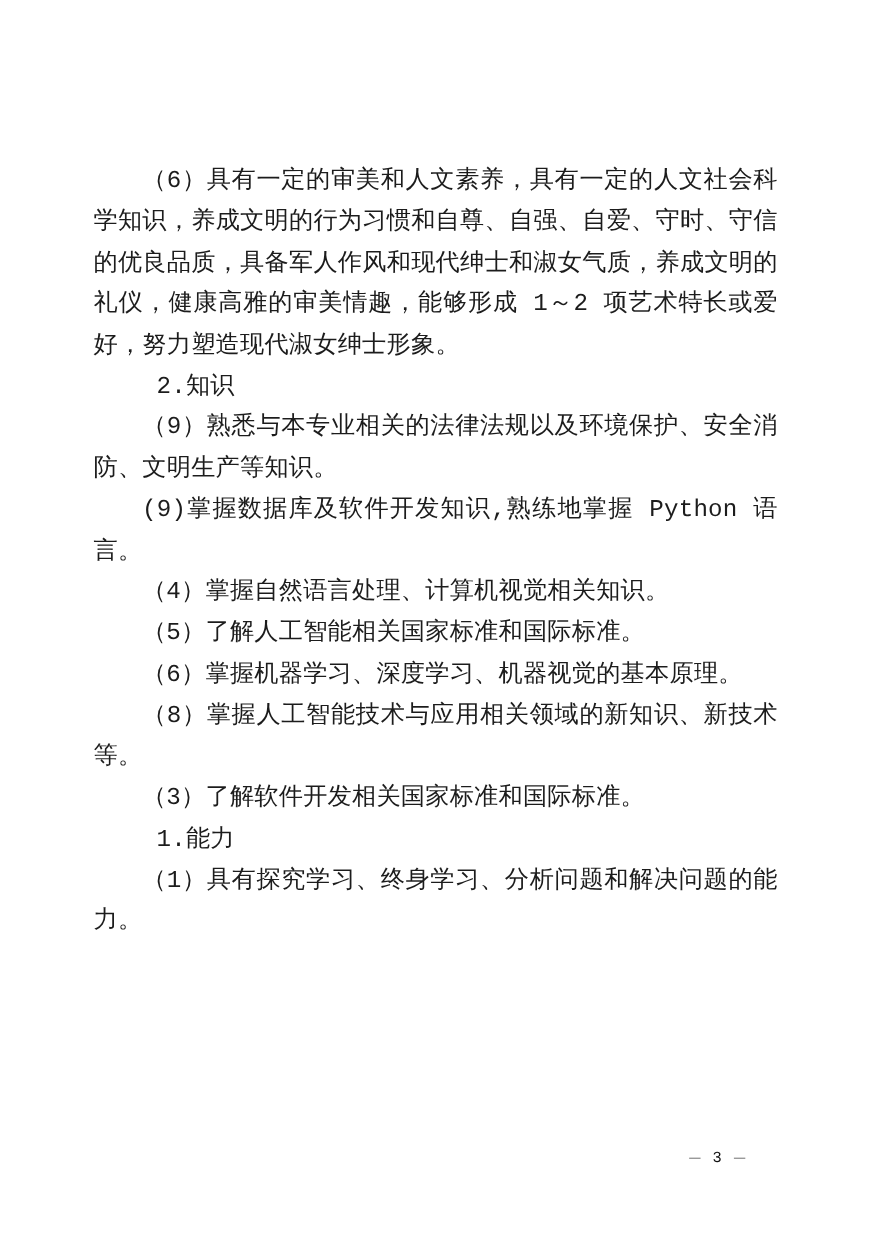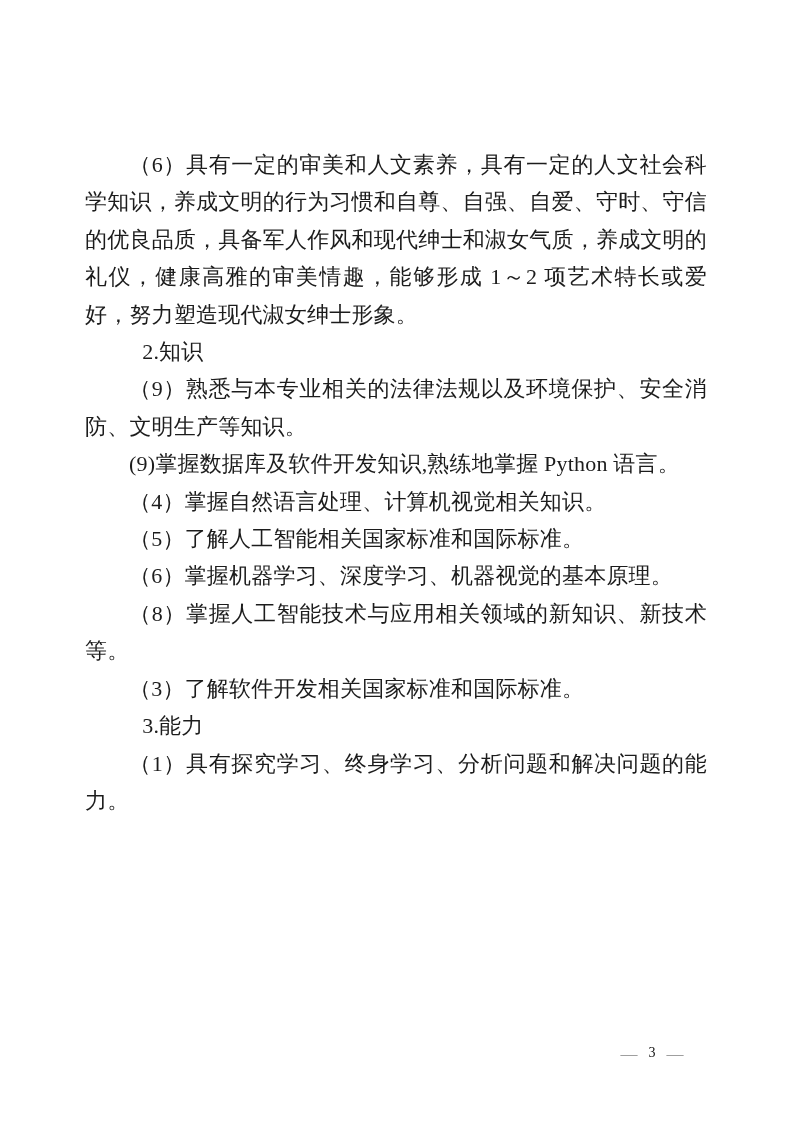--- a/index.html
+++ b/index.html
@@ -6,21 +6,21 @@
     margin: 0;
     padding: 0;
     background: #ffffff;
   }
   .page {
     position: relative;
     width: 793px;
     height: 1122px;
     background: #ffffff;
     overflow: hidden;
-    font-family: Liberation Serif, serif;
+    font-family: Liberation Mono, monospace;
     color: #1c1c1c;
   }
   .text-block {
     position: absolute;
     left: 85px;
     top: 146px;
     width: 622px;
     font-size: 22px;
     line-height: 37.4px;
     text-align: justify;
@@ -64,21 +64,21 @@
   <div class="text-block">
     <p>（6）具有一定的审美和人文素养，具有一定的人文社会科学知识，养成文明的行为习惯和自尊、自强、自爱、守时、守信的优良品质，具备军人作风和现代绅士和淑女气质，养成文明的礼仪，健康高雅的审美情趣，能够形成 1～2 项艺术特长或爱好，努力塑造现代淑女绅士形象。</p>
     <p class="heading">2.知识</p>
     <p>（9）熟悉与本专业相关的法律法规以及环境保护、安全消防、文明生产等知识。</p>
     <p>(9)掌握数据库及软件开发知识,熟练地掌握 Python 语言。</p>
     <p>（4）掌握自然语言处理、计算机视觉相关知识。</p>
     <p>（5）了解人工智能相关国家标准和国际标准。</p>
     <p>（6）掌握机器学习、深度学习、机器视觉的基本原理。</p>
     <p>（8）掌握人工智能技术与应用相关领域的新知识、新技术等。</p>
     <p>（3）了解软件开发相关国家标准和国际标准。</p>
-    <p class="heading">3.能力</p>
+    <p class="heading">1.能力</p>
     <p>（1）具有探究学习、终身学习、分析问题和解决问题的能力。</p>
   </div>
 
   <div class="footer">
     <span class="dash">—</span>
     <span class="page-num">3</span>
     <span class="dash">—</span>
   </div>
 
 </div>

